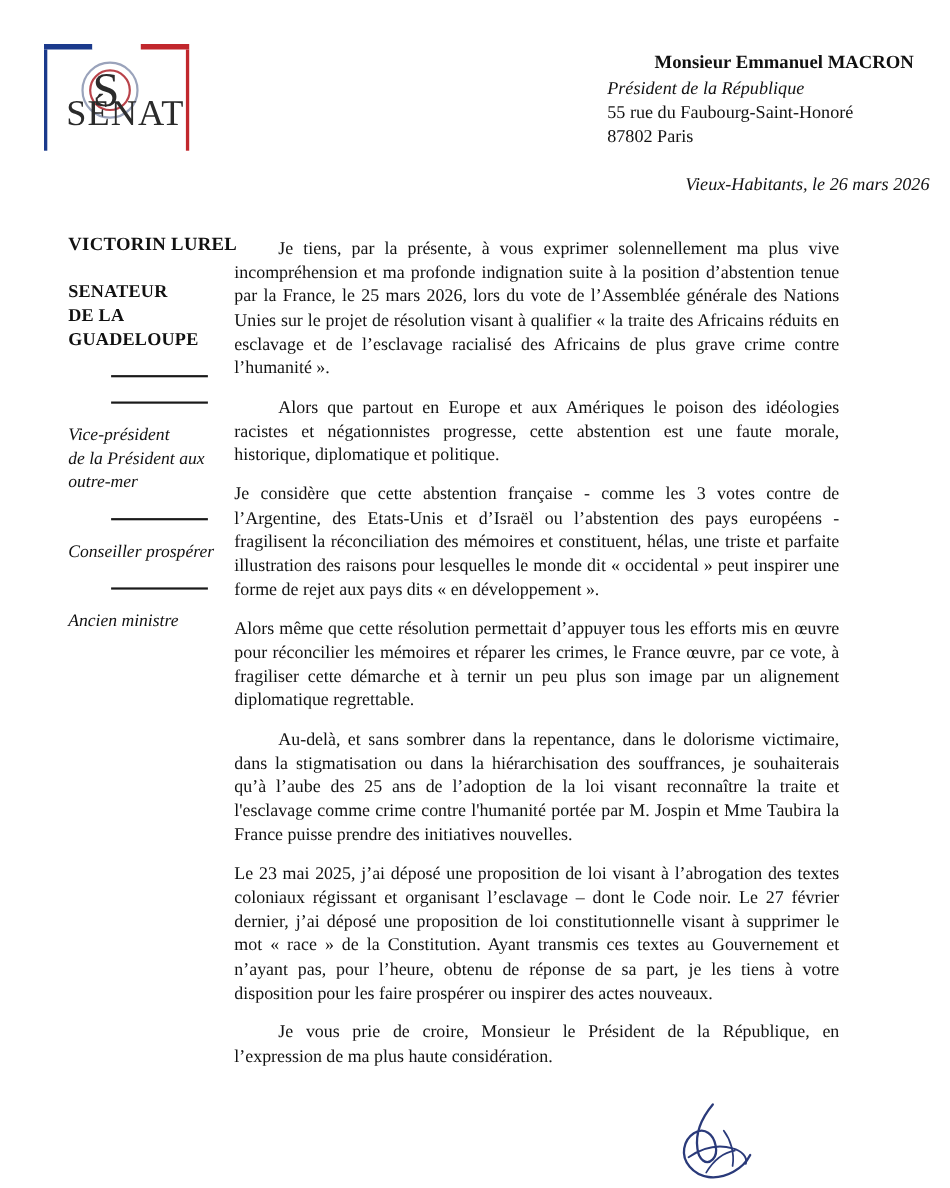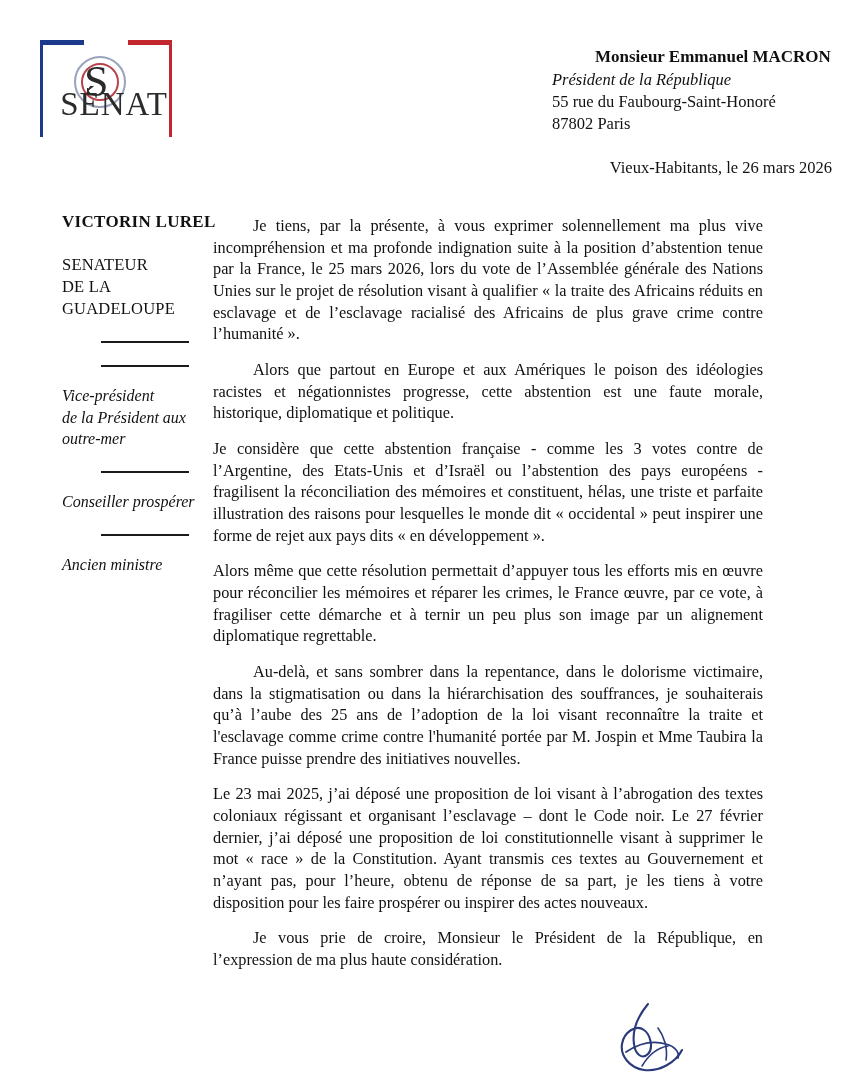--- a/index.html
+++ b/index.html
@@ -105,44 +105,45 @@
     font-size: 17px;
     margin-left: 43px;
   }
   .addressee .role {
     font-weight: normal;
     font-style: italic;
     font-size: 16.5px;
   }
   .place-date {
     position: absolute;
-    left: 540px;
+    left: 553px;
     top: 158px;
     width: 292px;
     text-align: right;
+    font-style: italic;
     font-size: 16.5px;
   }
 
   
   .sidebar {
     position: absolute;
     left: 20px;
     top: 212px;
     width: 165px;
     text-align: left;
     margin-left: 42px;
   }
   .sb-name {
     font-weight: bold;
     font-size: 17px;
     letter-spacing: 0.3px;
   }
   .sb-title {
     margin-top: 22px;
-    font-weight: normal;
+    font-weight: bold;
     font-size: 16.5px;
     line-height: 1.32;
     letter-spacing: 0.2px;
   }
   .sb-rule {
     width: 88px;
     height: 2px;
     background: #1a1a1a;
     margin: 22px auto 18px auto;
   }

